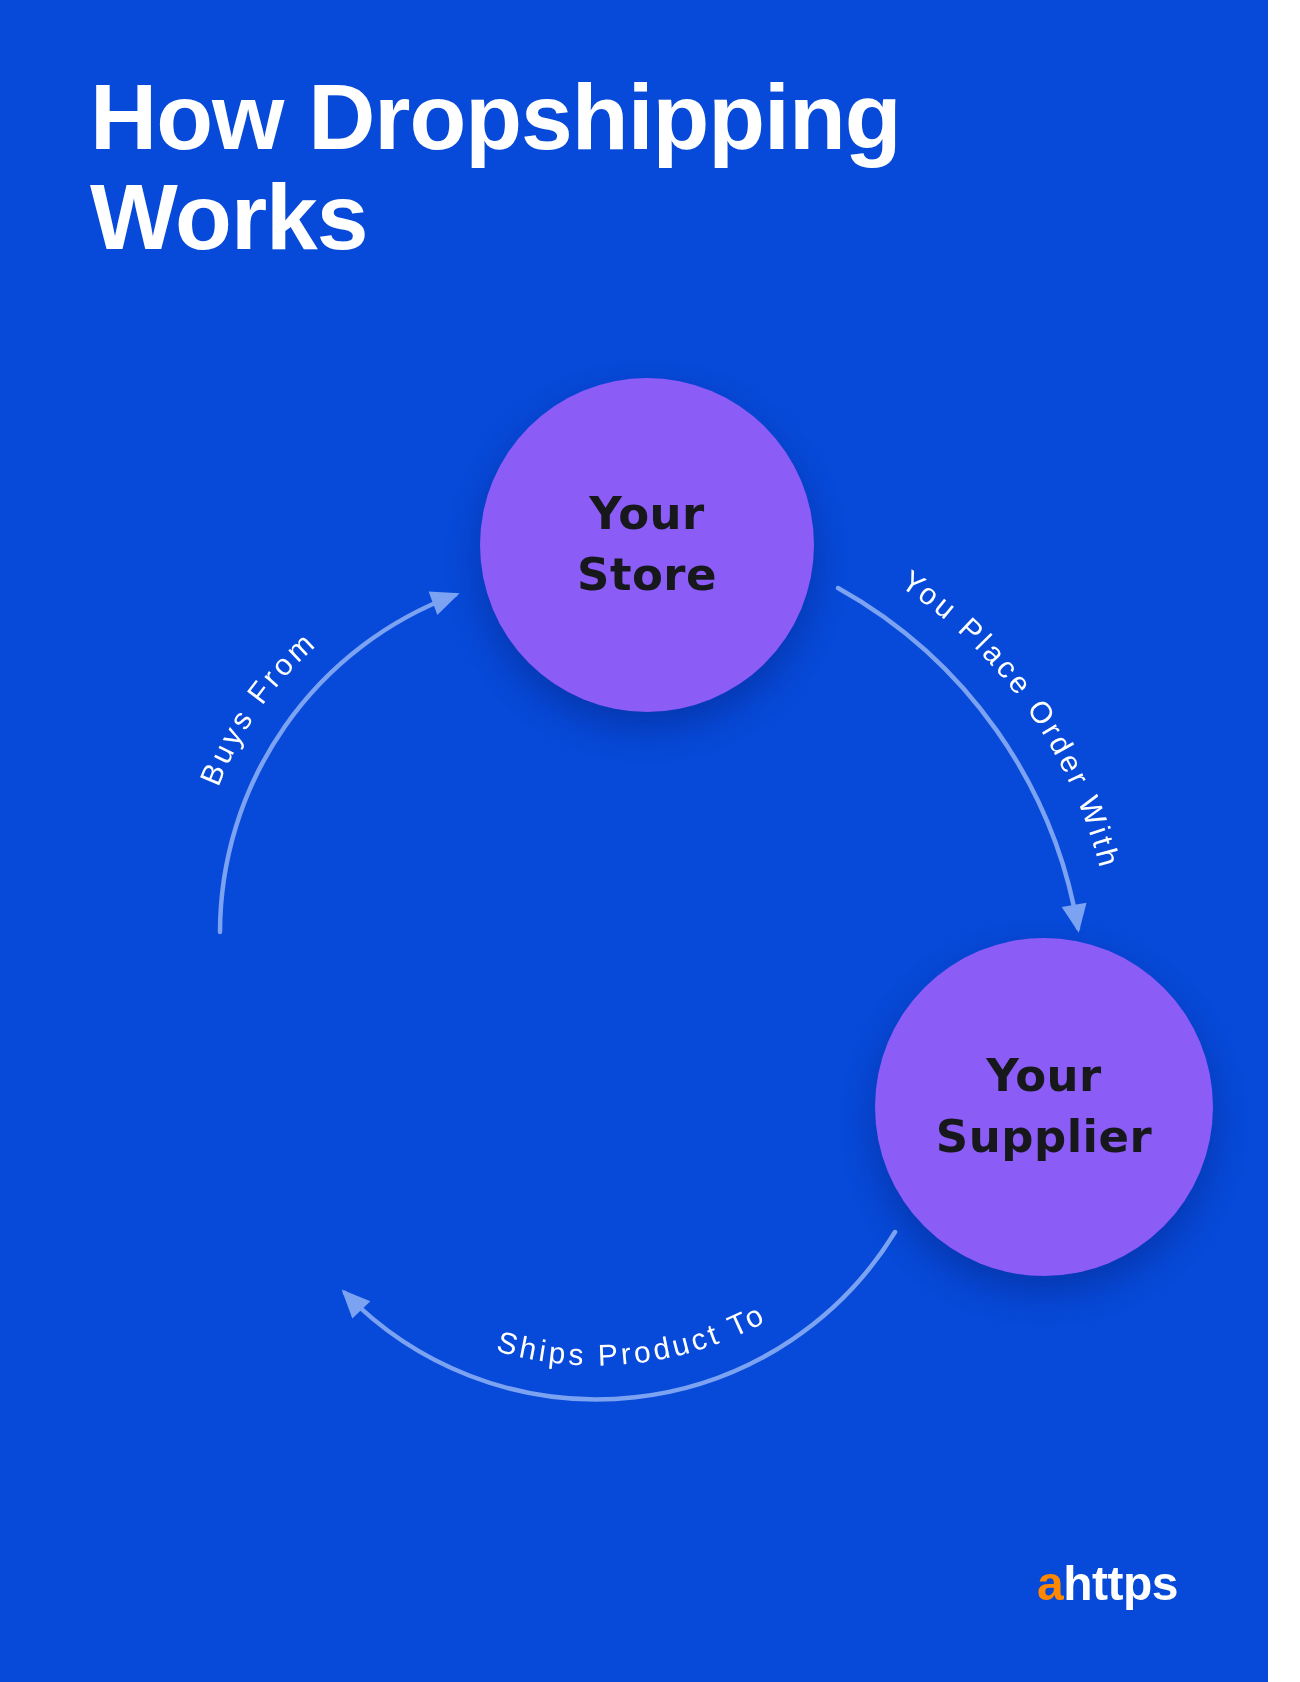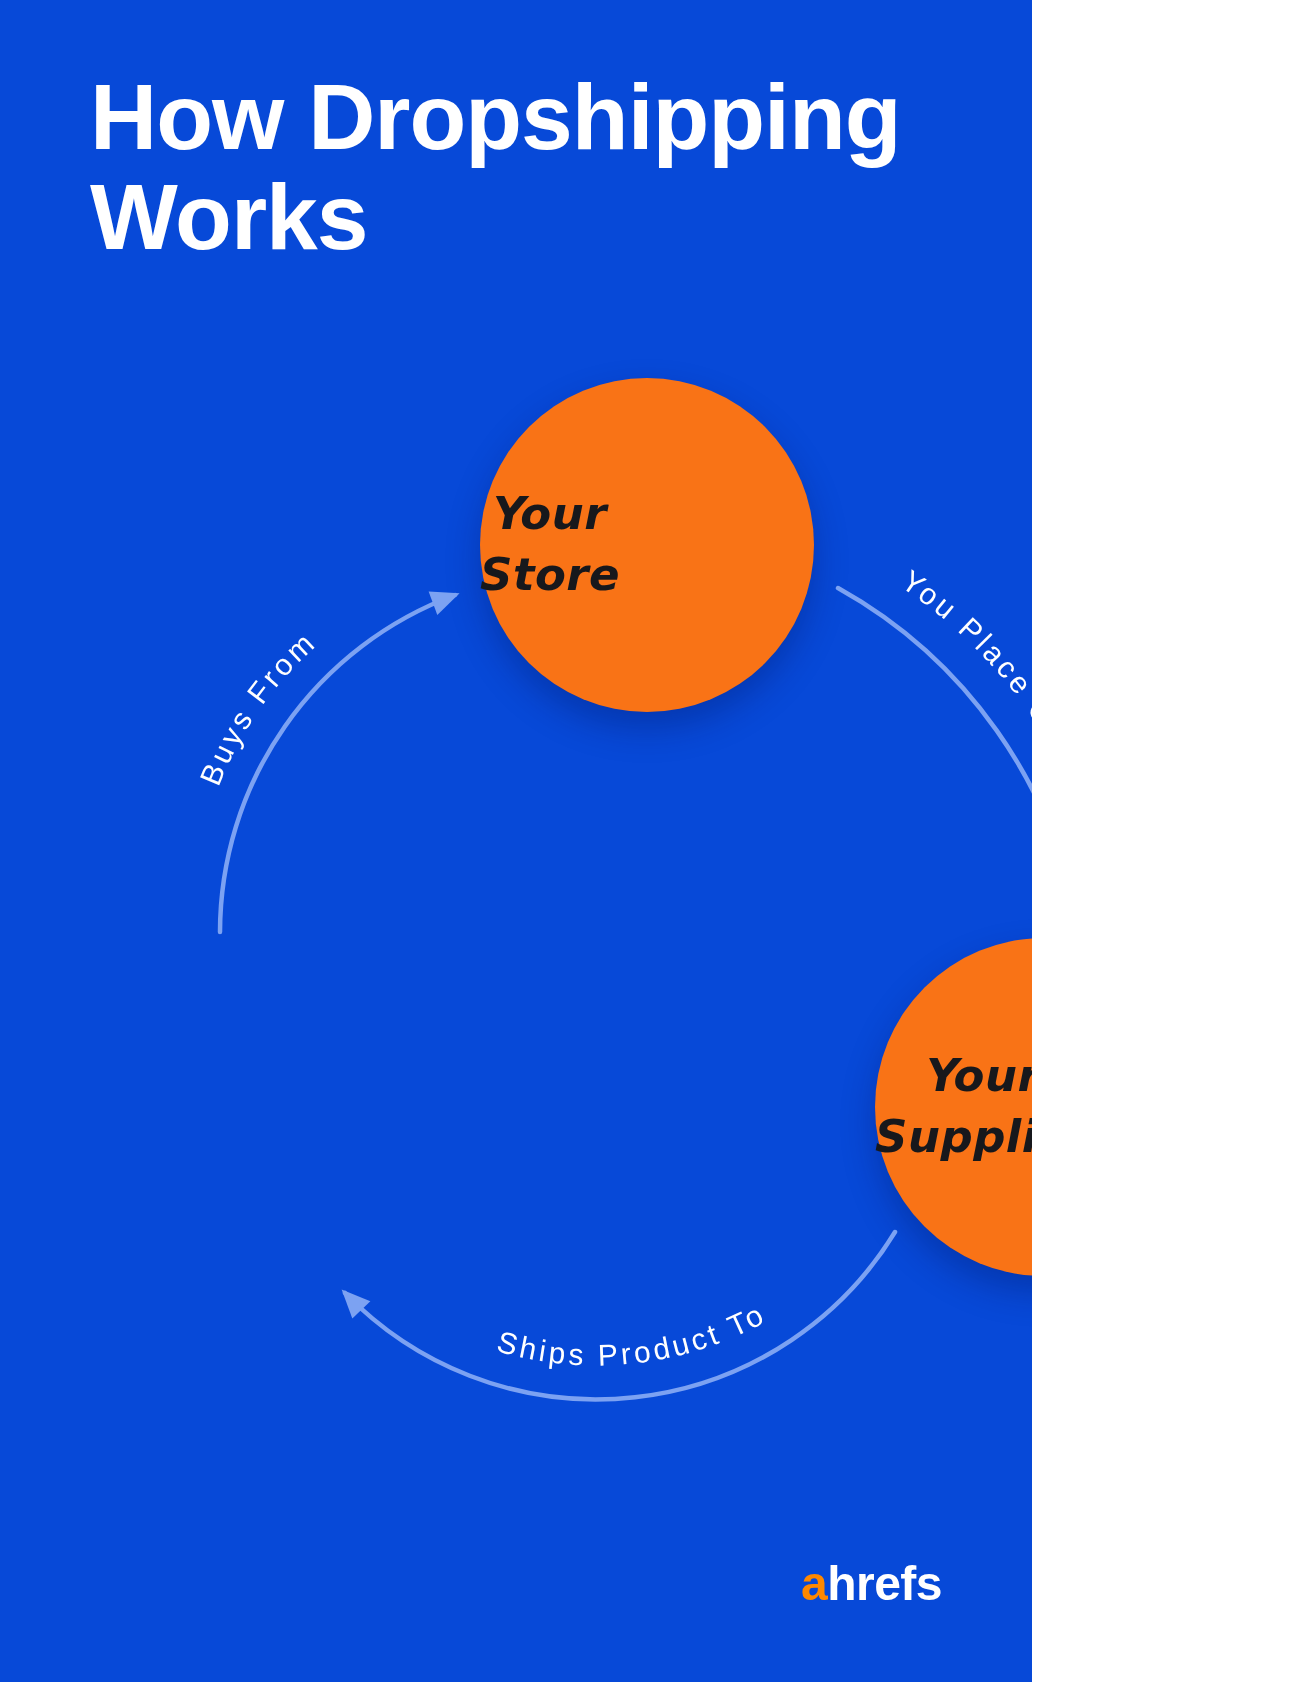--- a/index.html
+++ b/index.html
@@ -1,44 +1,43 @@
 <!DOCTYPE html>
 <html><head>
 <meta charset="utf-8">
 <style>
   html, body { margin: 0; padding: 0; }
   .canvas {
     position: relative;
-    width: 1032px;
+    width: 1268px;
     height: 1682px;
     background: #0749D8;
     overflow: hidden;
     font-family: "Liberation Sans", sans-serif;
   }
   .title {
     position: absolute;
     left: 90px;
     top: 68px;
     color: #FFFFFF;
     font-size: 93px;
     font-weight: 700;
     line-height: 1.07;
     letter-spacing: -1px;
     white-space: pre-line;
   }
   .node {
     position: absolute;
     border-radius: 50%;
-    background: #f97316;
+    background: #8b5cf6;
     display: flex;
     align-items: center;
-    justify-content: flex-start;
+    justify-content: center;
     text-align: center;
     box-shadow: 0 16px 34px rgba(3, 20, 90, 0.32);
-    font-style: italic;
   }
   .node-label {
     font-family: "DejaVu Sans", sans-serif;
     font-weight: 700;
     font-size: 45px;
     line-height: 1.35;
     color: #17181C;
     letter-spacing: 0.5px;
     white-space: pre-line;
   }
@@ -117,16 +116,16 @@
     <text class="arc-label" text-anchor="middle">
       <textPath href="#label-path-order" startOffset="50%">You Place Order With</textPath>
     </text>
     <text class="arc-label" text-anchor="middle">
       <textPath href="#label-path-ships" startOffset="50%">Ships Product To</textPath>
     </text>
   </svg>
 
 
   <div class="logo">
-    <span class="logo-a">a</span><span class="logo-rest">hrefs</span>
+    <span class="logo-a">a</span><span class="logo-rest">https</span>
   </div>
 
 </div>
 
 </body></html>

